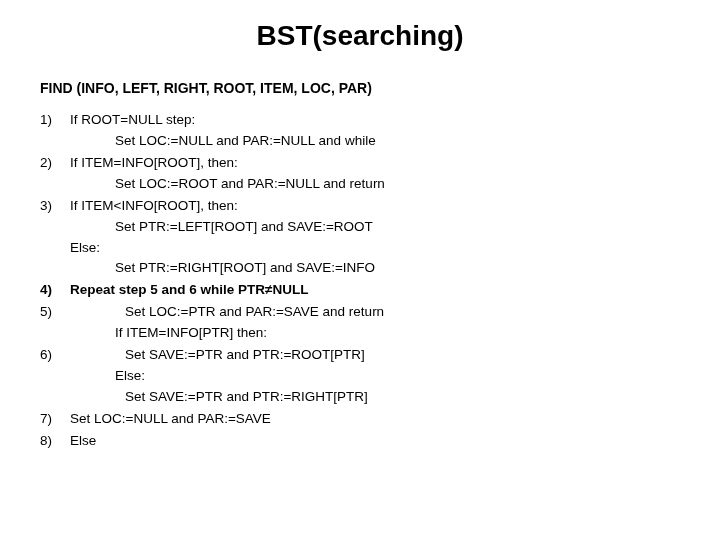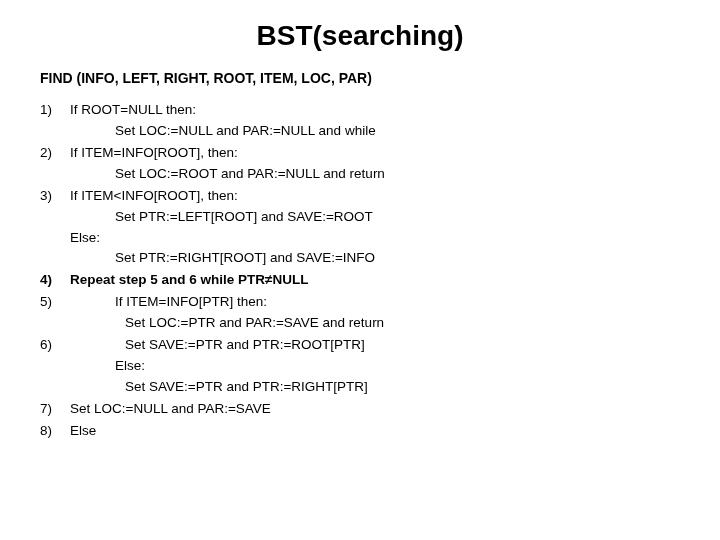--- a/index.html
+++ b/index.html
@@ -12,21 +12,21 @@
     }
     .page {
       width: 720px;
       height: 540px;
       padding: 20px 40px;
     }
     .title {
       text-align: center;
       font-size: 28px;
       font-weight: bold;
-      margin-bottom: 18px;
+      margin-bottom: 28px;
       color: #000;
     }
     .subtitle {
       font-size: 14px;
       font-weight: bold;
       margin-bottom: 14px;
       color: #000;
     }
     .content {
       font-size: 13.5px;
@@ -52,21 +52,21 @@
 </head>
 <body>
 
 <div class="page">
   <div class="title">BST(searching)</div>
   <div class="subtitle">FIND (INFO, LEFT, RIGHT, ROOT, ITEM, LOC, PAR)</div>
   <div class="content" id="content-area">
       <div class="step">
         <span class="step-num">1)</span>
         <div class="step-body">
-          <div>If  ROOT=NULL then:</div>
+          <div>If  ROOT=NULL step:</div>
           <div style="padding-left: 45px;">Set LOC:=NULL   and   PAR:=NULL    and   while</div>
         </div>
       </div>
       <div class="step">
         <span class="step-num">2)</span>
         <div class="step-body">
           <div>If ITEM=INFO[ROOT], then:</div>
           <div style="padding-left: 45px;">Set LOC:=ROOT   and PAR:=NULL  and    return</div>
         </div>
       </div>
@@ -81,22 +81,22 @@
       </div>
       <div class="step">
         <span class="step-num bold">4)</span>
         <div class="step-body">
           <div class="bold">Repeat step 5 and 6   while   PTR≠NULL</div>
         </div>
       </div>
       <div class="step">
         <span class="step-num">5)</span>
         <div class="step-body">
+          <div style="padding-left: 55px;">Set LOC:=PTR   and  PAR:=SAVE  and   return</div>
           <div style="padding-left: 45px;">If ITEM=INFO[PTR] then:</div>
-          <div style="padding-left: 55px;">Set LOC:=PTR   and  PAR:=SAVE  and   return</div>
         </div>
       </div>
       <div class="step">
         <span class="step-num">6)</span>
         <div class="step-body">
           <div style="padding-left: 55px;">Set SAVE:=PTR   and   PTR:=ROOT[PTR]</div>
           <div style="padding-left: 45px;">Else:</div>
           <div style="padding-left: 55px;">Set SAVE:=PTR   and    PTR:=RIGHT[PTR]</div>
         </div>
       </div>

